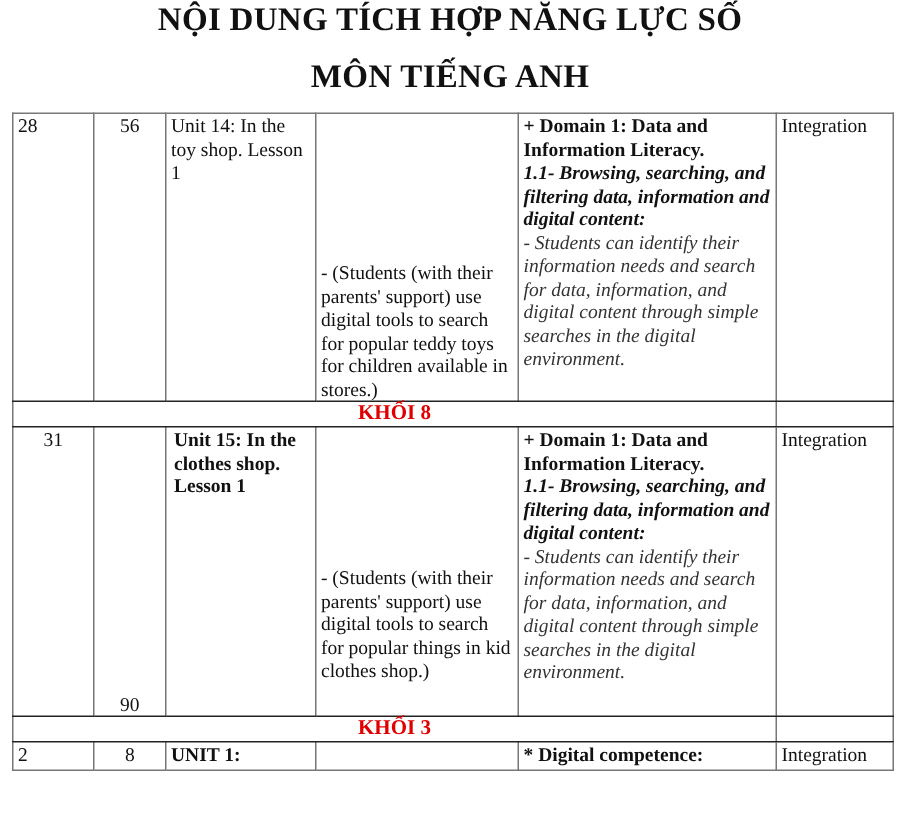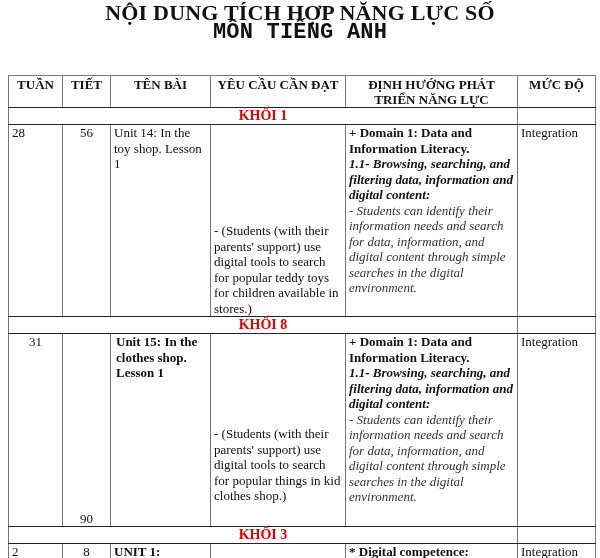--- a/index.html
+++ b/index.html
@@ -1,19 +1,19 @@
 <!DOCTYPE html>
 <html><head>
 <meta charset="utf-8">
 <style>
   html, body { margin:0; padding:0; background:#fff; }
   body { width:600px; height:558px; overflow:hidden; position:relative; font-family:"Liberation Serif", serif; color:#111; }
   .title { position:absolute; left:0; width:600px; text-align:center; font-weight:bold; font-size:22px; letter-spacing:0.2px; }
   .t1 { top:0; }
-  .t2 { top:20px;font-family:Liberation Mono, monospace; }
+  .t2 { top:38px; }
   table { position:absolute; left:8px; top:75px; border-collapse:collapse; table-layout:fixed; width:587px; font-size:13px; line-height:15.5px; }
   td, th { border:1px solid #777; padding:0 3px; vertical-align:top; }
   table { border:1.5px solid #222; }
   th { font-weight:bold; text-align:center; line-height:15px; padding-top:1px; }
   tr.head th { border-bottom:1.5px solid #222; height:30px; }
   tr.sec td { height:16px; padding:0; }
   .sec-label { color:#e00000; font-weight:bold; text-align:center; font-size:14px; line-height:16px; }
   .right { text-align:center; }
   .center { text-align:center; }
   .bold { font-weight:bold; }
@@ -35,33 +35,21 @@
 <table>
   <colgroup>
     <col style="width:54px">
       <col style="width:48px">
       <col style="width:100px">
       <col style="width:135px">
       <col style="width:172px">
       <col style="width:78px">
   </colgroup>
   <tbody>
-      <tr class="head">
-    <th>TUẦN</th>
-    <th>TIẾT</th>
-    <th>TÊN BÀI</th>
-    <th>YÊU CẦU CẦN ĐẠT</th>
-    <th>ĐỊNH HƯỚNG PHÁT TRIỂN NĂNG LỰC</th>
-    <th>MỨC ĐỘ</th>
-  </tr>
 
-  <tr class="sec">
-    <td colspan="5" class="sec-label">KHỐI 1</td>
-    <td></td>
-  </tr>
   <tr class="r1">
     <td>28</td>
     <td class="right">56</td>
     <td>Unit 14: In the toy shop. Lesson 1</td>
     <td class="vbottom">- (Students (with their parents' support) use digital tools to search for popular teddy toys for children available in stores.)</td>
     <td>
       <div class="bold">+ Domain 1: Data and Information Literacy.</div>
       <div class="bi">1.1- Browsing, searching, and filtering data, information and digital content:</div>
       <div class="it">- Students can identify their information needs and search for data, information, and digital content through simple searches in the digital environment.</div>
     </td>

